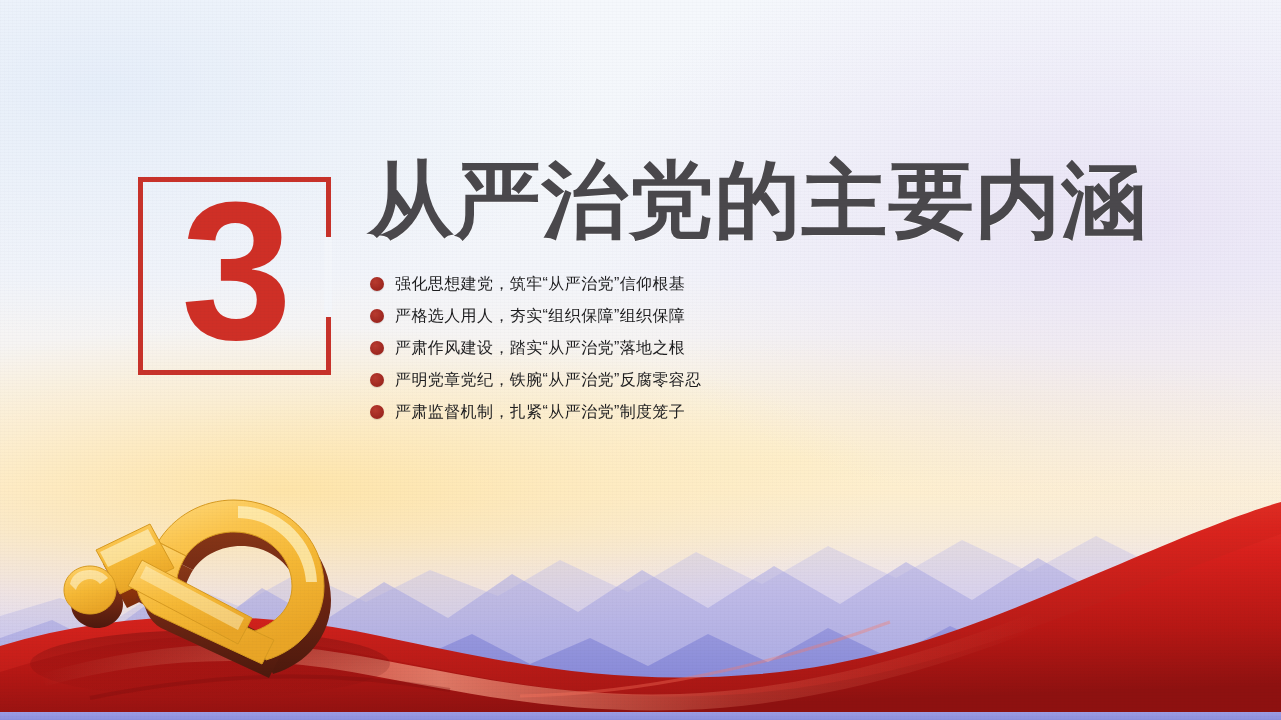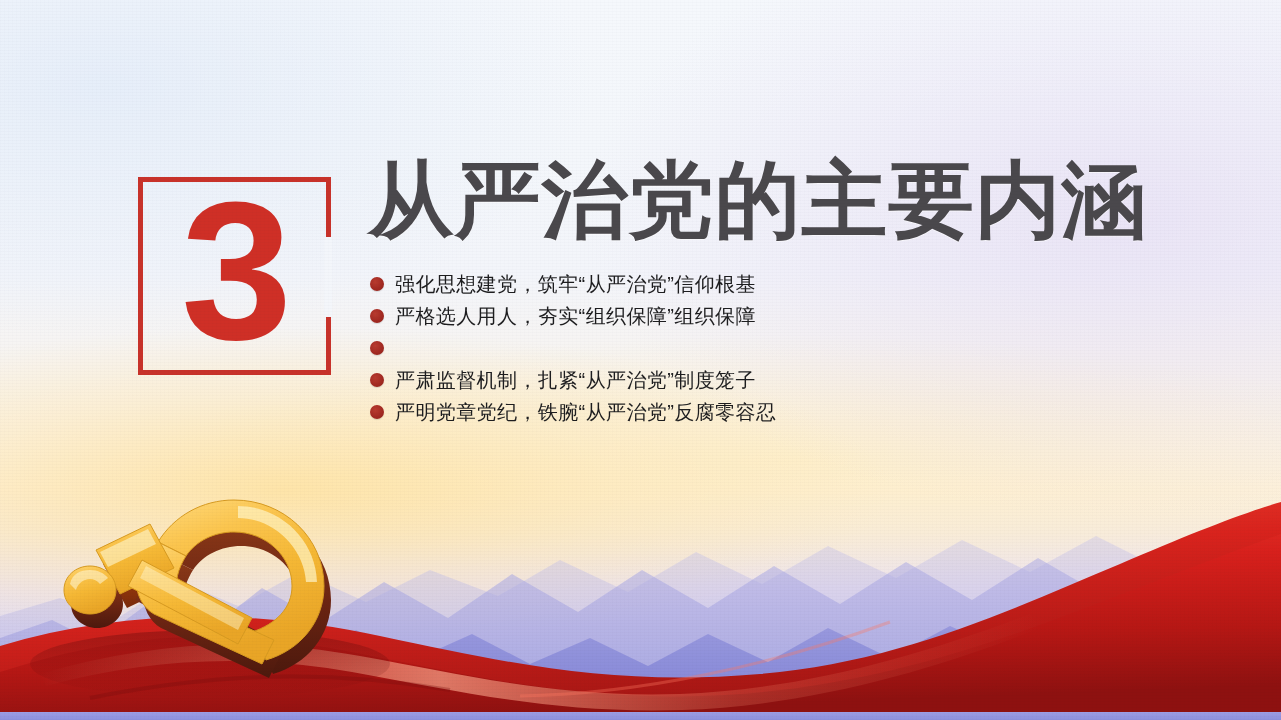--- a/index.html
+++ b/index.html
@@ -128,21 +128,21 @@
     flex:0 0 auto;
     width:14px;height:14px;border-radius:50%;
     margin-right:11px;
     background:radial-gradient(circle at 38% 34%, #b93b2f 0%, #a32a22 55%, #8e201a 100%);
     box-shadow:0 1px 1px rgba(0,0,0,.12);
   }
   .bullet-text{
     color:#1d1d1f;
     font-family:"Liberation Sans","DejaVu Sans",sans-serif;
     font-weight:400;
-    font-size:20px;
+    font-size:16px;
     line-height:1;
     white-space:nowrap;
     letter-spacing:.4px;
   }
 </style>
 </head>
 <body>
 
 <div id="slide">
 
@@ -307,26 +307,27 @@
     <li class="bullet-row">
       <span class="bullet-dot"></span>
       <span class="bullet-text">强化思想建党，筑牢“从严治党”信仰根基</span>
     </li>
     <li class="bullet-row">
       <span class="bullet-dot"></span>
       <span class="bullet-text">严格选人用人，夯实“组织保障”组织保障</span>
     </li>
     <li class="bullet-row">
       <span class="bullet-dot"></span>
+      <span class="bullet-text">严肃作风建设，踏实“从严治党”落地之根</span>
+    </li>
+    <li class="bullet-row">
+      <span class="bullet-dot"></span>
+      <span class="bullet-text">严明党章党纪，铁腕“从严治党”反腐零容忍</span>
     </li>
     <li class="bullet-row">
       <span class="bullet-dot"></span>
       <span class="bullet-text">严肃监督机制，扎紧“从严治党”制度笼子</span>
     </li>
-    <li class="bullet-row">
-      <span class="bullet-dot"></span>
-      <span class="bullet-text">严明党章党纪，铁腕“从严治党”反腐零容忍</span>
-    </li>
   </ul>
 
   <div class="bg-layer bg-texture"></div>
 
 </div>
 
 </body></html>

